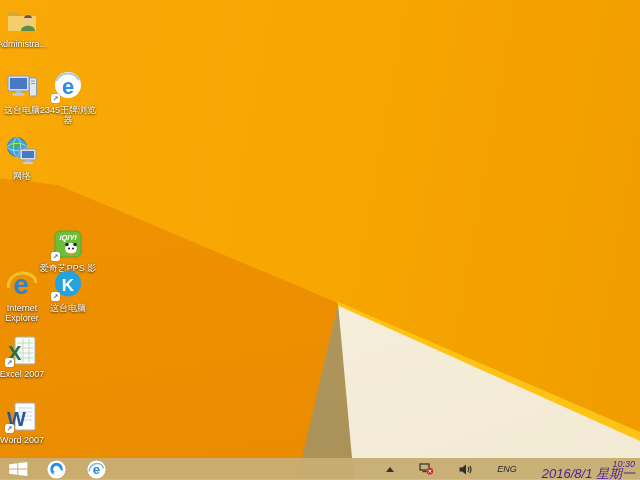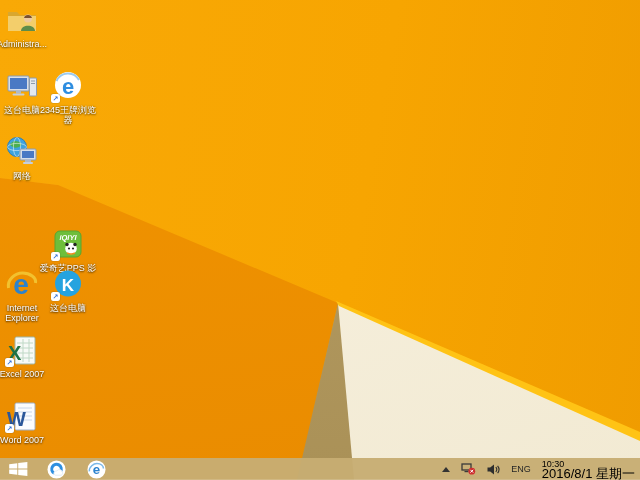--- a/index.html
+++ b/index.html
@@ -17,24 +17,24 @@
   .icon-wrap svg{display:block;}
   .icon-label{width:60px;margin:2px 0 0 -7px;font-size:9px;line-height:10px;color:#fff;
     text-shadow:0 1px 2px rgba(0,0,0,.65),0 0 2px rgba(0,0,0,.45);word-wrap:break-word;}
   .sc-arrow{position:absolute;left:0;bottom:0;width:9px;height:9px;background:#fff;border-radius:2px;
     box-shadow:0 0 1px rgba(0,0,0,.6);color:#2B6CD4;font-size:7px;line-height:9px;font-weight:bold;text-align:center;}
 
   .taskbar{position:absolute;left:0;bottom:0;width:640px;height:22px;background:rgba(199,173,114,.96);
     display:flex;align-items:center;box-shadow:0 -1px 0 rgba(255,255,255,.15) inset;}
   .start-button{width:36px;height:22px;display:flex;align-items:center;justify-content:center;}
   .task-icon{width:40px;height:22px;display:flex;align-items:center;justify-content:center;}
-  .tray{margin-left:auto;display:flex;align-items:center;gap:11px;padding-right:5px;height:23px;}
+  .tray{margin-left:auto;display:flex;align-items:center;gap:25px;padding-right:5px;height:23px;font-style:italic;}
   .tray-up{width:0;height:0;border-left:4px solid transparent;border-right:4px solid transparent;border-bottom:5px solid #333;}
   .tray-text{font-size:9px;color:#262626;}
-  .clock{text-align:left;color:#000000;line-height:9px;}
+  .clock{text-align:right;color:#4c1d95;line-height:9px;}
   .clock .t{font-size:9px;}
   .clock .d{font-size:13px;}
 </style>
 </head>
 <body>
 
 <div class="screen">
 
   <div class="wp wp-crease"></div>
   <div class="wp wp-dark"></div>

